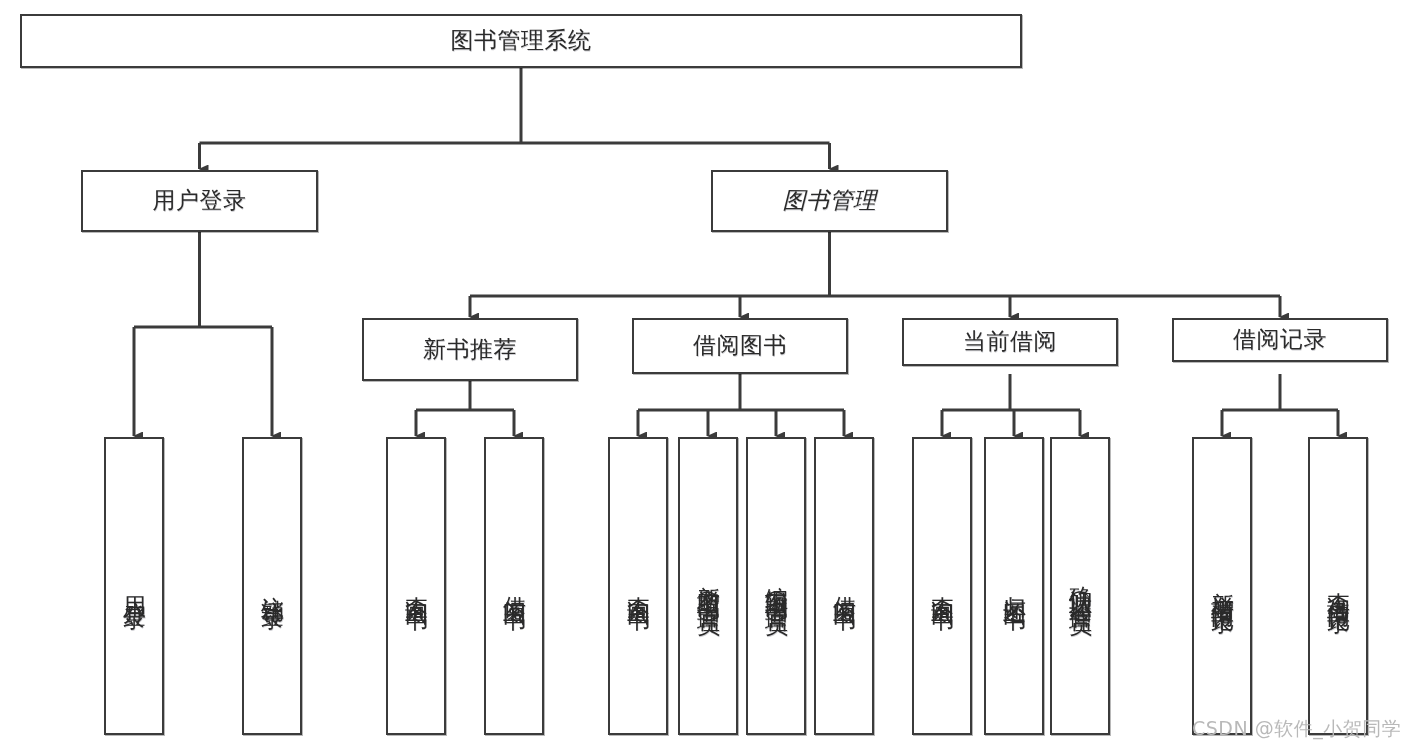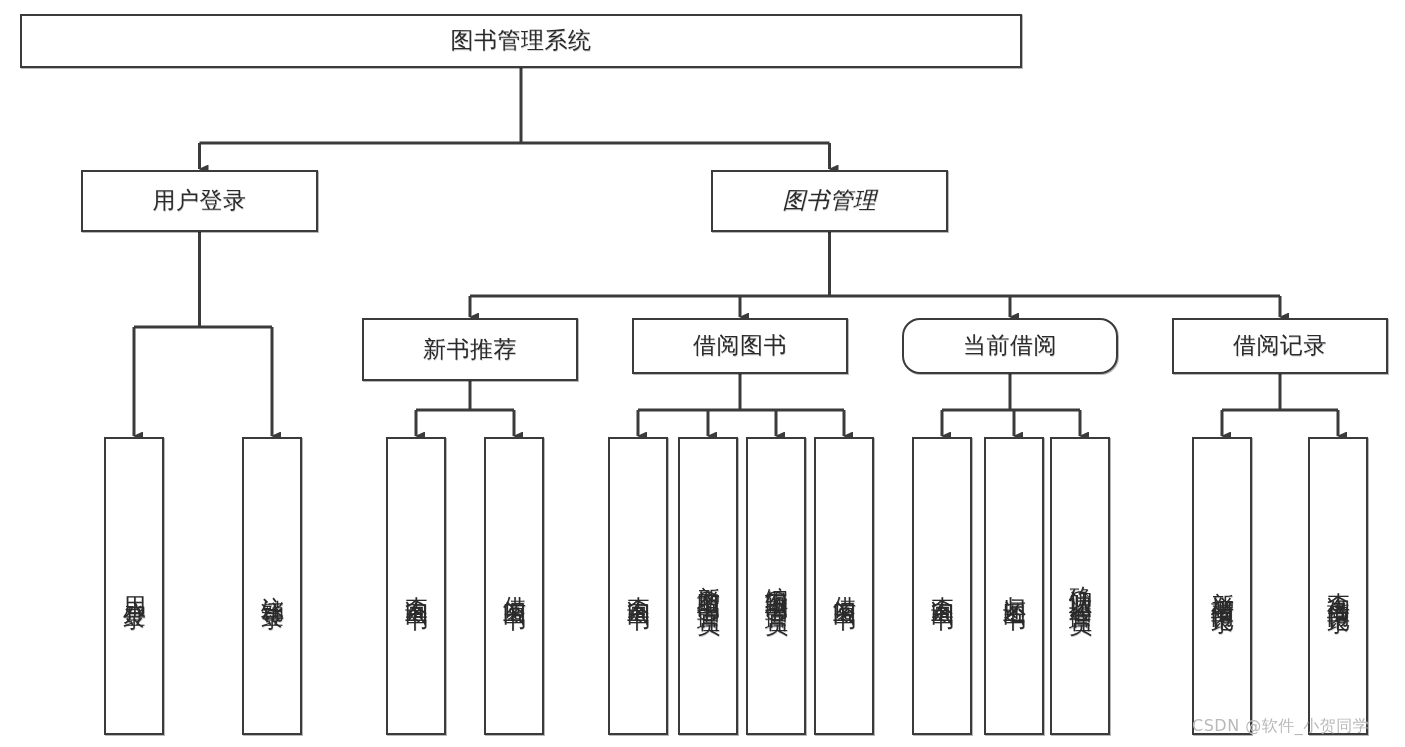--- a/index.html
+++ b/index.html
@@ -44,21 +44,21 @@
     text-shadow: 0.5px 0.5px 0 rgba(150,150,160,0.45);
   }
   .node.vertical .label {
     writing-mode: vertical-rl;
     text-orientation: upright;
     letter-spacing: 4px;
     white-space: nowrap;
   }
   .watermark {
     position: absolute;
-    font-size: 16px;
+    font-size: 19px;
     color: #b9b9b9;
     white-space: nowrap;
     letter-spacing: 0.5px;
   }
 </style>
 </head>
 <body>
 
 <div id="canvas">
 
@@ -115,24 +115,24 @@
   <div class="node" id="n-book-manage" style="left: 711px; top: 170px; width: 237px; height: 62px; border-color: rgb(59, 59, 59); background: rgb(255, 255, 255); color: rgb(42, 42, 42); font-style: italic;">
     <span class="label">图书管理</span>
   </div>
 
   <div class="node" id="n-new-book-recommend" style="left: 362px; top: 318px; width: 216px; height: 63px; border-color: rgb(59, 59, 59); background: rgb(255, 255, 255); color: rgb(42, 42, 42);">
     <span class="label">新书推荐</span>
   </div>
   <div class="node" id="n-book-borrow" style="left: 632px; top: 318px; width: 216px; height: 56px; border-color: rgb(59, 59, 59); background: rgb(255, 255, 255); color: rgb(42, 42, 42);">
     <span class="label">借阅图书</span>
   </div>
-  <div class="node" id="n-current-borrow" style="left: 902px; top: 318px; width: 216px; height: 56px; border-color: rgb(59, 59, 59); background: rgb(255, 255, 255); color: rgb(42, 42, 42); border-radius: 18px;">
+  <div class="node" id="n-current-borrow" style="left: 902px; top: 318px; width: 216px; height: 48px; border-color: rgb(59, 59, 59); background: rgb(255, 255, 255); color: rgb(42, 42, 42);">
     <span class="label">当前借阅</span>
   </div>
-  <div class="node" id="n-borrow-record" style="left: 1172px; top: 318px; width: 216px; height: 56px; border-color: rgb(59, 59, 59); background: rgb(255, 255, 255); color: rgb(42, 42, 42);">
+  <div class="node" id="n-borrow-record" style="left: 1172px; top: 318px; width: 216px; height: 44px; border-color: rgb(59, 59, 59); background: rgb(255, 255, 255); color: rgb(42, 42, 42);">
     <span class="label">借阅记录</span>
   </div>
 
   <div class="node vertical" id="n-leaf-user-login" style="left: 104px; top: 437px; width: 60px; height: 298px; border-color: rgb(59, 59, 59); background: rgb(255, 255, 255); color: rgb(42, 42, 42);">
     <span class="label">用户登录</span>
   </div>
   <div class="node vertical" id="n-leaf-logout" style="left: 242px; top: 437px; width: 60px; height: 298px; border-color: rgb(59, 59, 59); background: rgb(255, 255, 255); color: rgb(42, 42, 42);">
     <span class="label">注销登录</span>
   </div>
   <div class="node vertical" id="n-leaf-query-book-1" style="left: 386px; top: 437px; width: 60px; height: 298px; border-color: rgb(59, 59, 59); background: rgb(255, 255, 255); color: rgb(42, 42, 42);">

